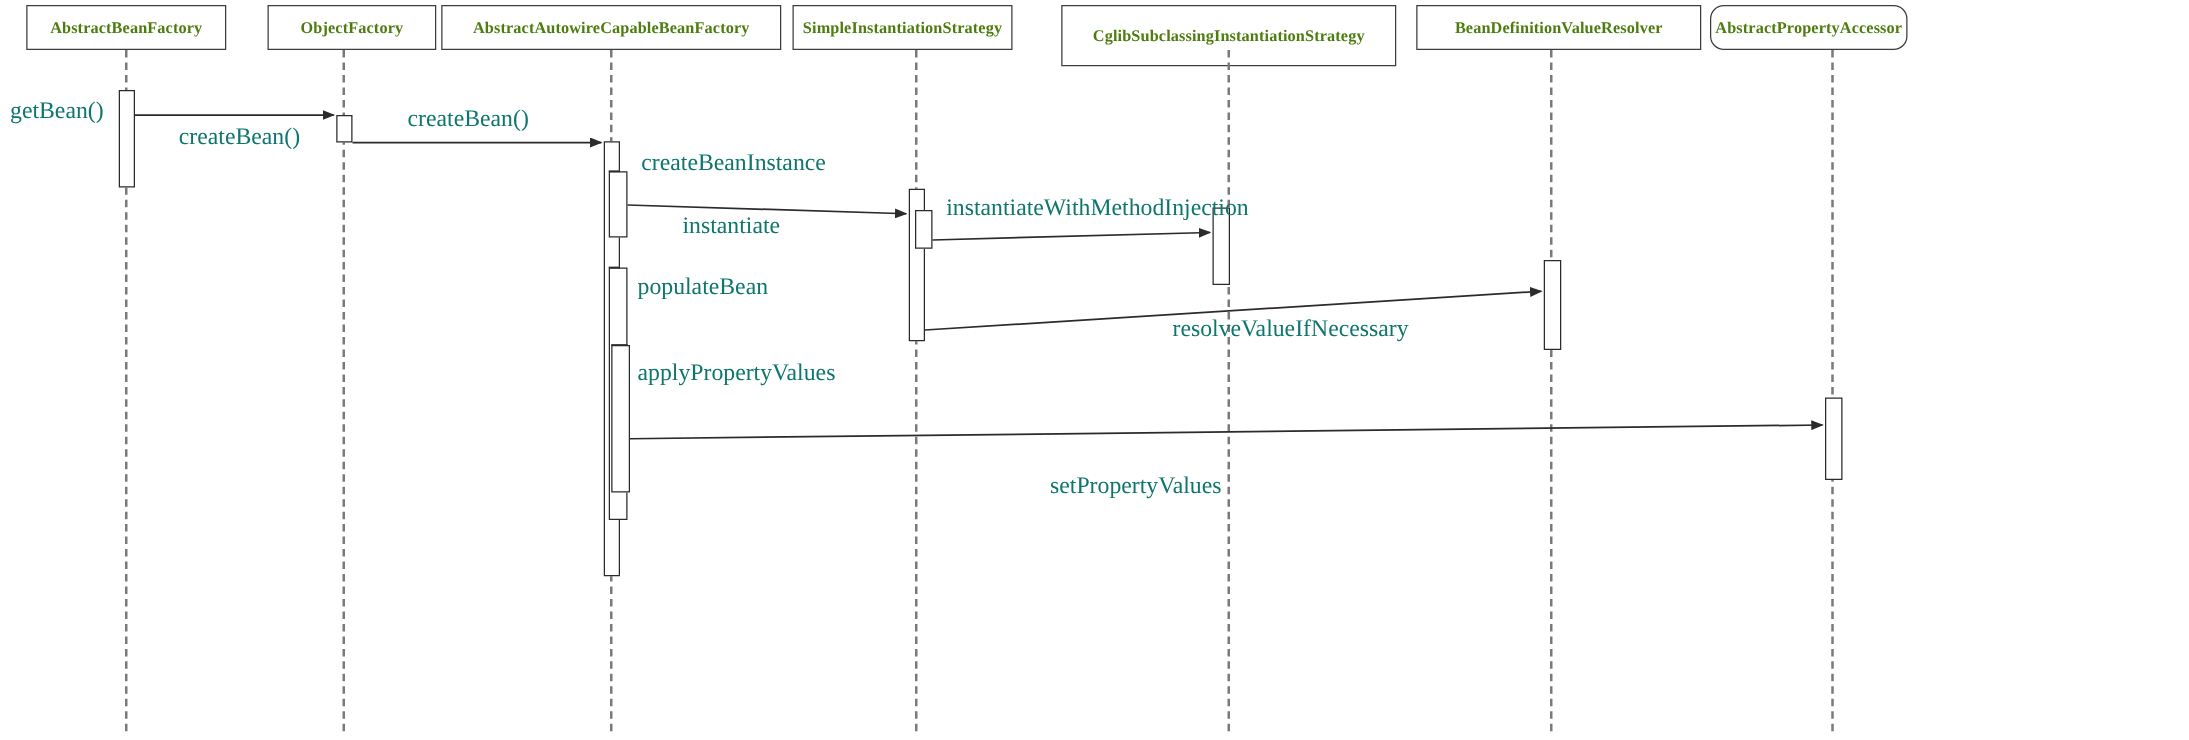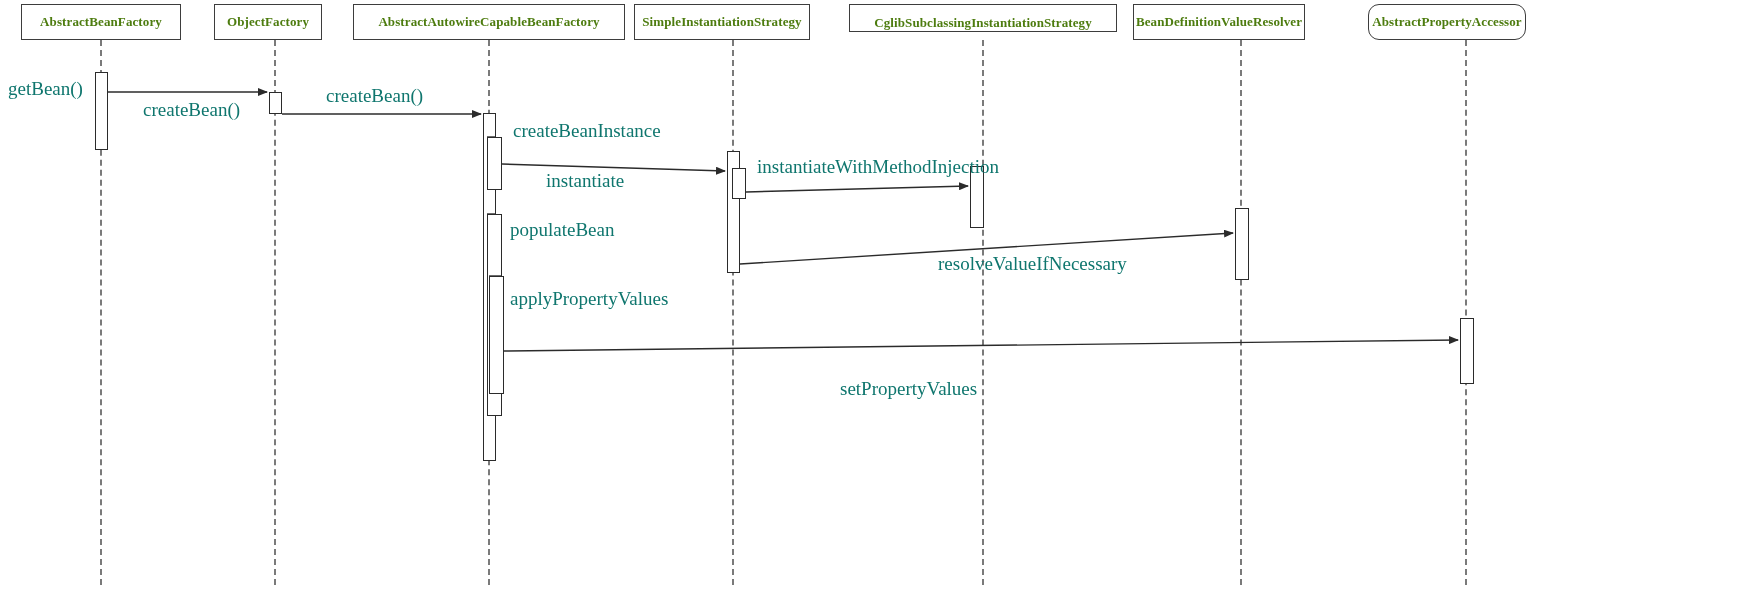--- a/index.html
+++ b/index.html
@@ -28,33 +28,33 @@
   }
   .svg-layer{position:absolute;left:0;top:0;width:1751px;height:592px;pointer-events:none;}
 </style>
 </head>
 <body>
 
 <div id="diagram">
     <div class="participant-box" style="left: 21px; top: 4px; width: 160px; height: 36px;">
       <span>AbstractBeanFactory</span>
     </div>
-    <div class="participant-box" style="left: 214px; top: 4px; width: 108px; height: 36px;">
+    <div class="participant-box" style="left: 214px; top: 4px; width: 135px; height: 36px;">
       <span>ObjectFactory</span>
     </div>
     <div class="participant-box" style="left: 353px; top: 4px; width: 272px; height: 36px;">
       <span>AbstractAutowireCapableBeanFactory</span>
     </div>
     <div class="participant-box" style="left: 634px; top: 4px; width: 176px; height: 36px;">
       <span>SimpleInstantiationStrategy</span>
     </div>
-    <div class="participant-box" style="left: 849px; top: 4px; width: 268px; height: 28px; align-items: flex-end;">
+    <div class="participant-box" style="left: 849px; top: 4px; width: 268px; height: 49px;">
       <span>CglibSubclassingInstantiationStrategy</span>
     </div>
-    <div class="participant-box" style="left: 1133px; top: 4px; width: 172px; height: 36px;">
+    <div class="participant-box" style="left: 1133px; top: 4px; width: 228px; height: 36px;">
       <span>BeanDefinitionValueResolver</span>
     </div>
     <div class="participant-box" style="left: 1368px; top: 4px; width: 158px; height: 36px; border-radius: 11px;">
       <span>AbstractPropertyAccessor</span>
     </div>
     <div class="lifeline" style="left: 100px; top: 40px; height: 545px;"></div>
     <div class="lifeline" style="left: 274px; top: 40px; height: 545px;"></div>
     <div class="lifeline" style="left: 488px; top: 40px; height: 545px;"></div>
     <div class="lifeline" style="left: 732px; top: 40px; height: 545px;"></div>
     <div class="lifeline" style="left: 982px; top: 40px; height: 545px;"></div>

